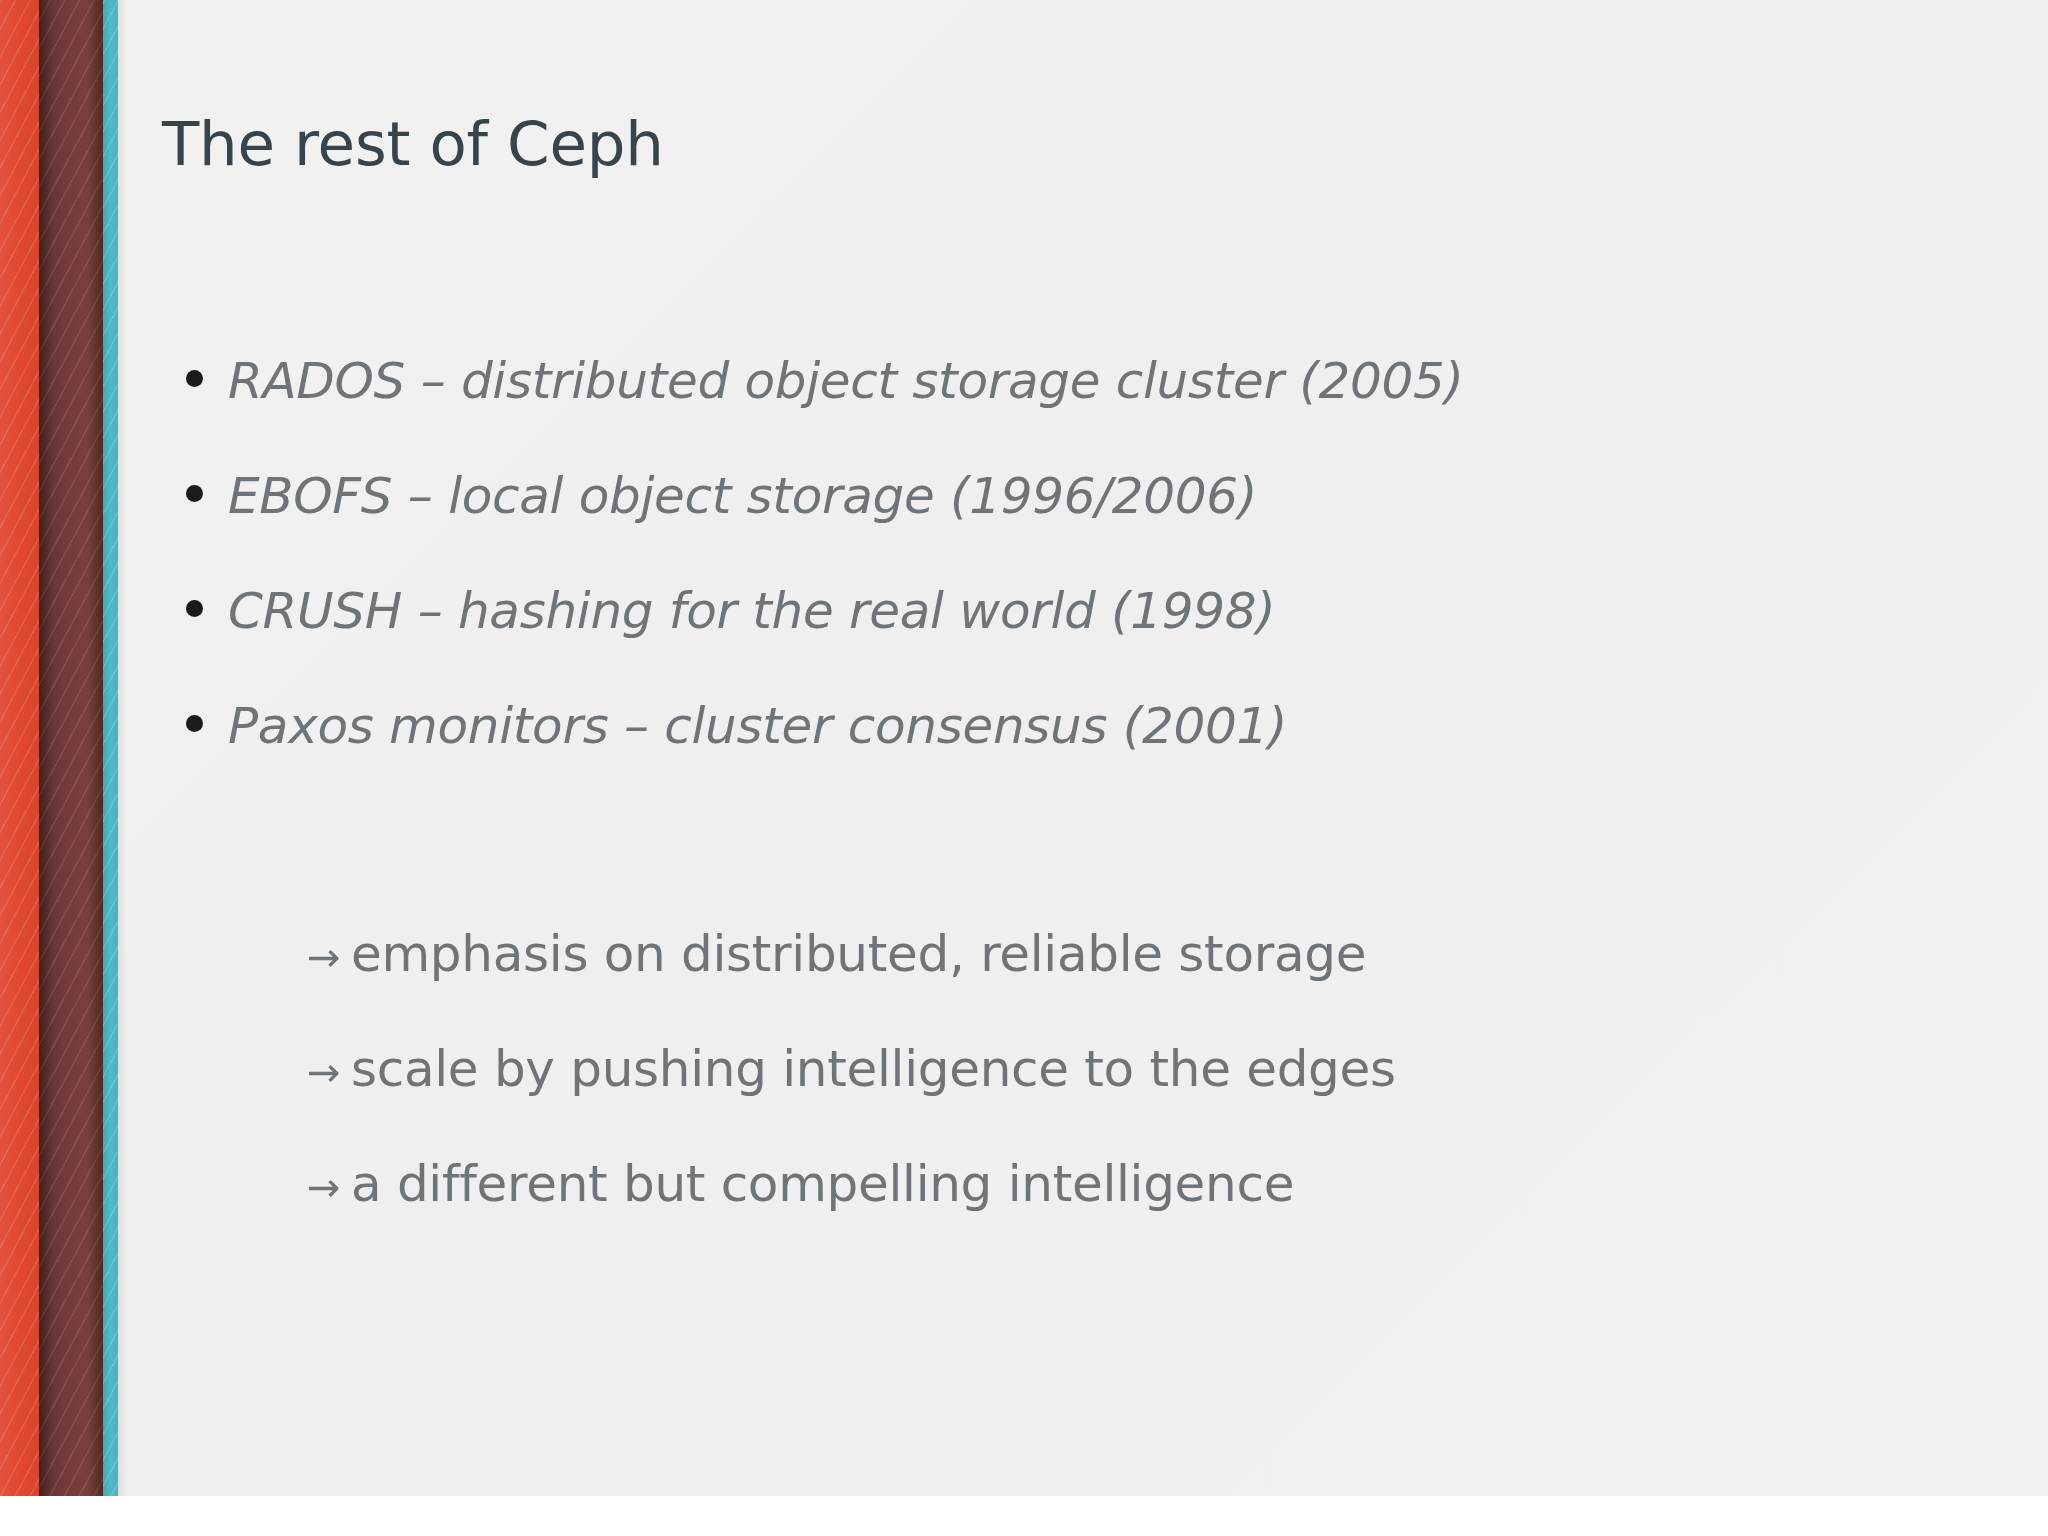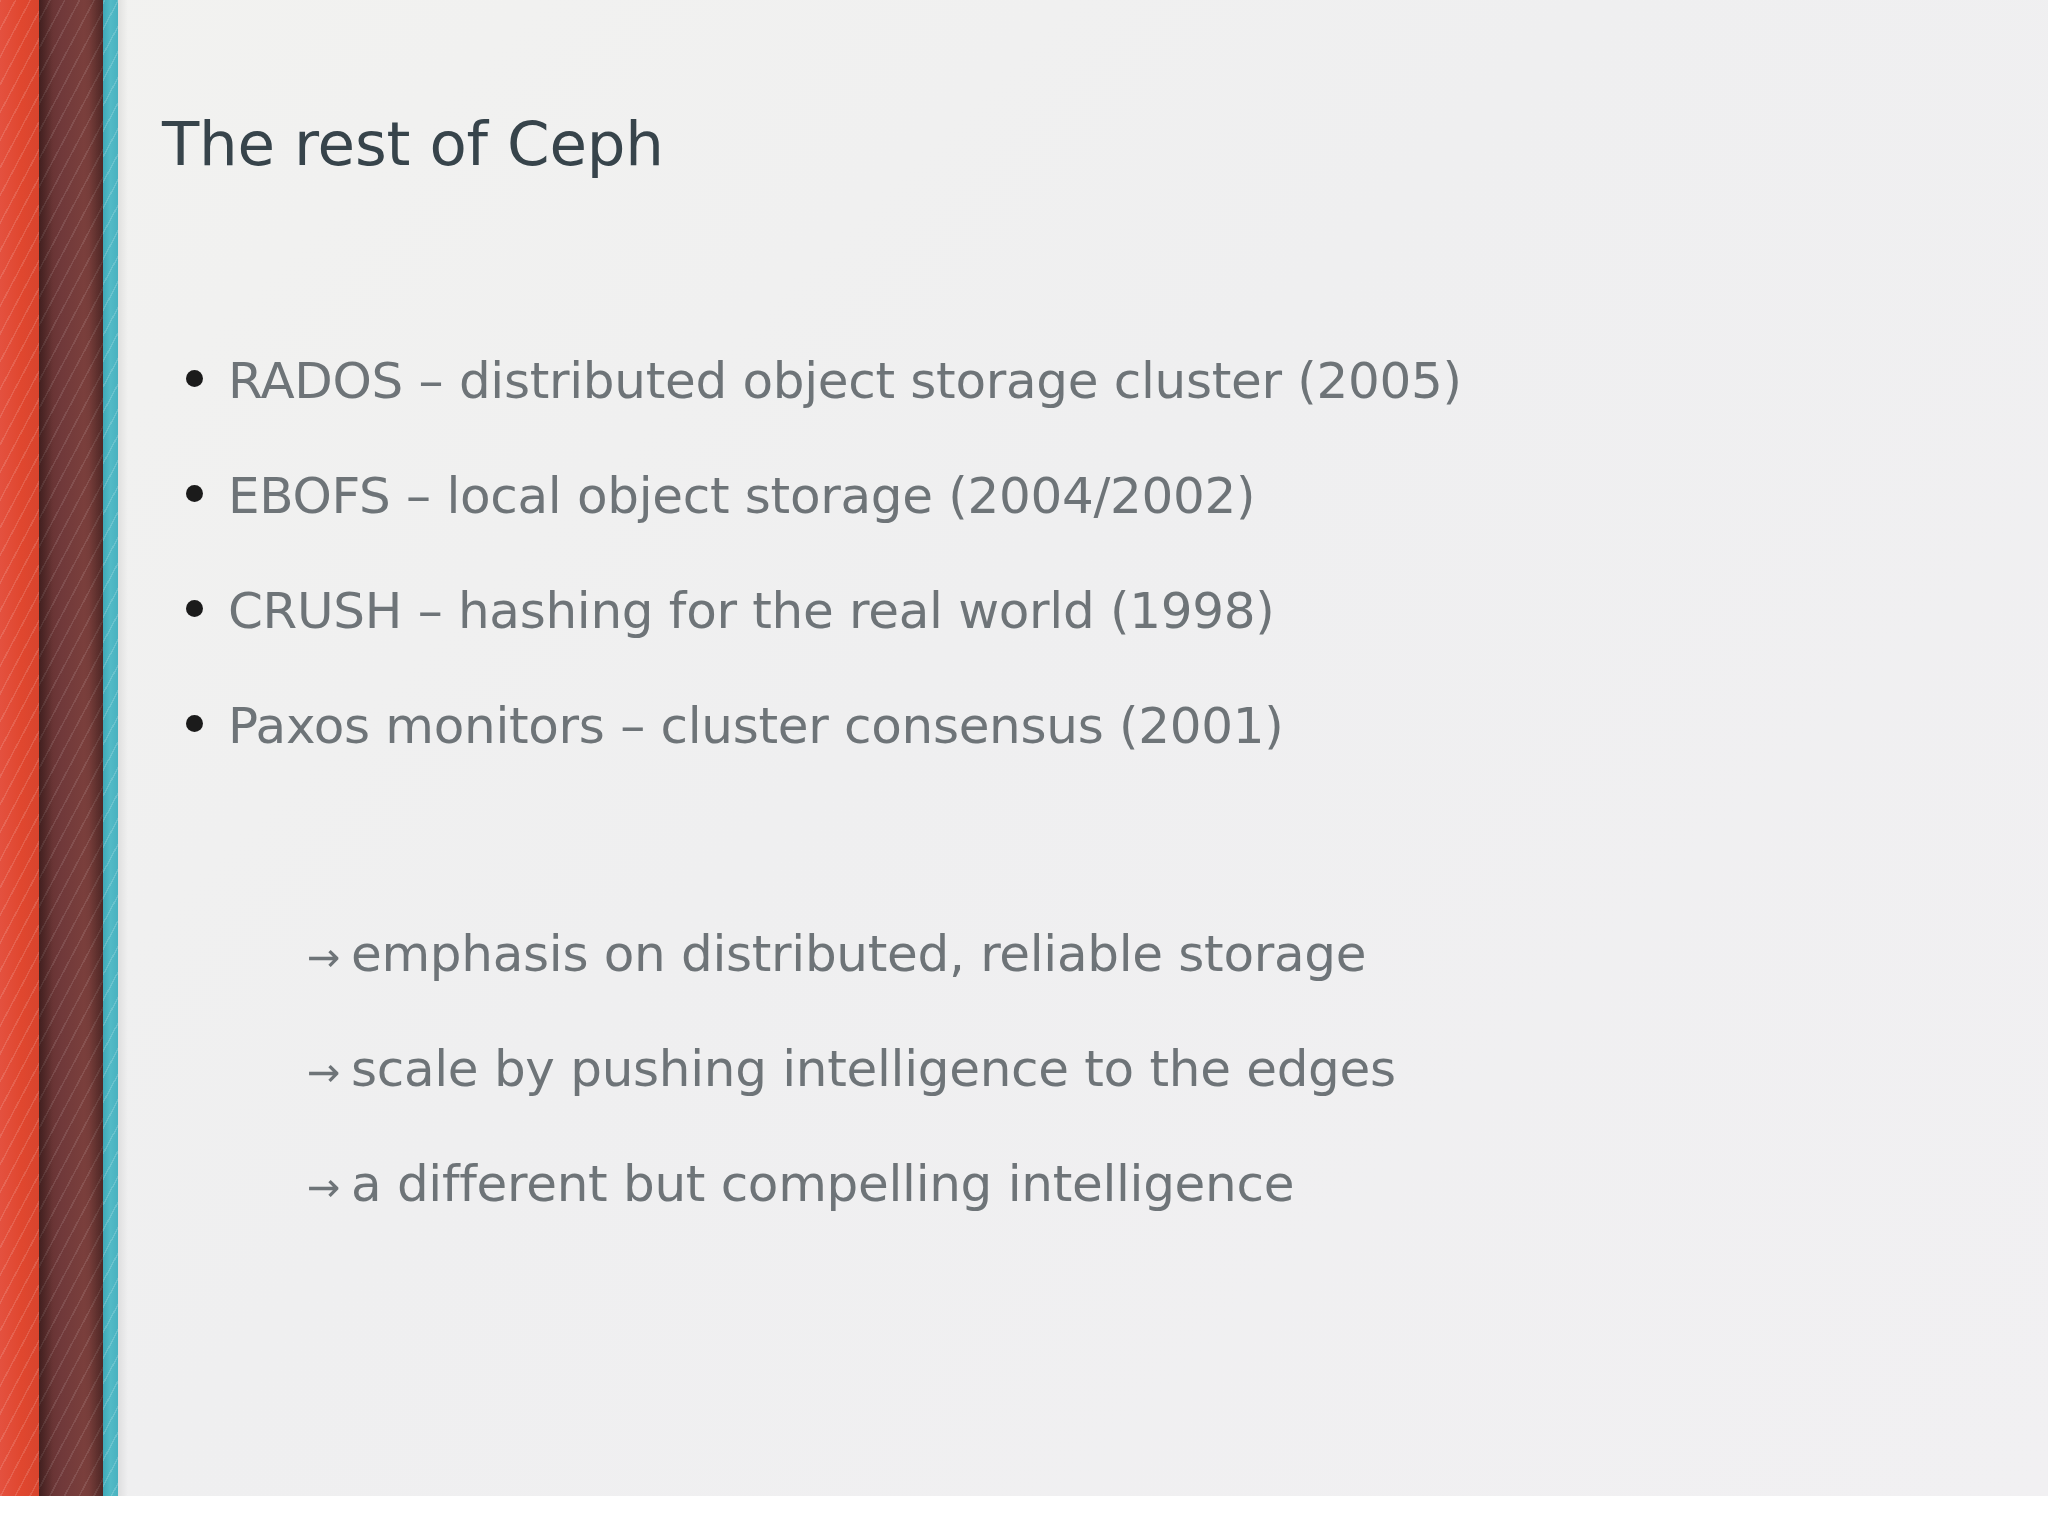--- a/index.html
+++ b/index.html
@@ -134,20 +134,21 @@
   .bullet-list {
     position: absolute;
     left: 44px;
     top: 352px;
     width: 1800px;
   }
   .bullet-row {
     display: flex;
     align-items: baseline;
     height: 115px;
+    font-style: italic;
   }
   .bullet-dot {
     width: 66px;
     flex: 0 0 66px;
     position: relative;
     top: -11px;
   }
   .bullet-dot i {
     display: block;
     width: 17px;
@@ -217,21 +218,21 @@
         <span class="bullet-dot">
             <i></i>
           </span>
         <span class="bullet-text">RADOS – distributed object storage cluster (2005)</span>
       </div>
 
       <div class="bullet-row">
         <span class="bullet-dot">
             <i></i>
           </span>
-        <span class="bullet-text">EBOFS – local object storage (2004/2002)</span>
+        <span class="bullet-text">EBOFS – local object storage (1996/2006)</span>
       </div>
 
       <div class="bullet-row">
         <span class="bullet-dot">
             <i></i>
           </span>
         <span class="bullet-text">CRUSH – hashing for the real world (1998)</span>
       </div>
 
       <div class="bullet-row">

